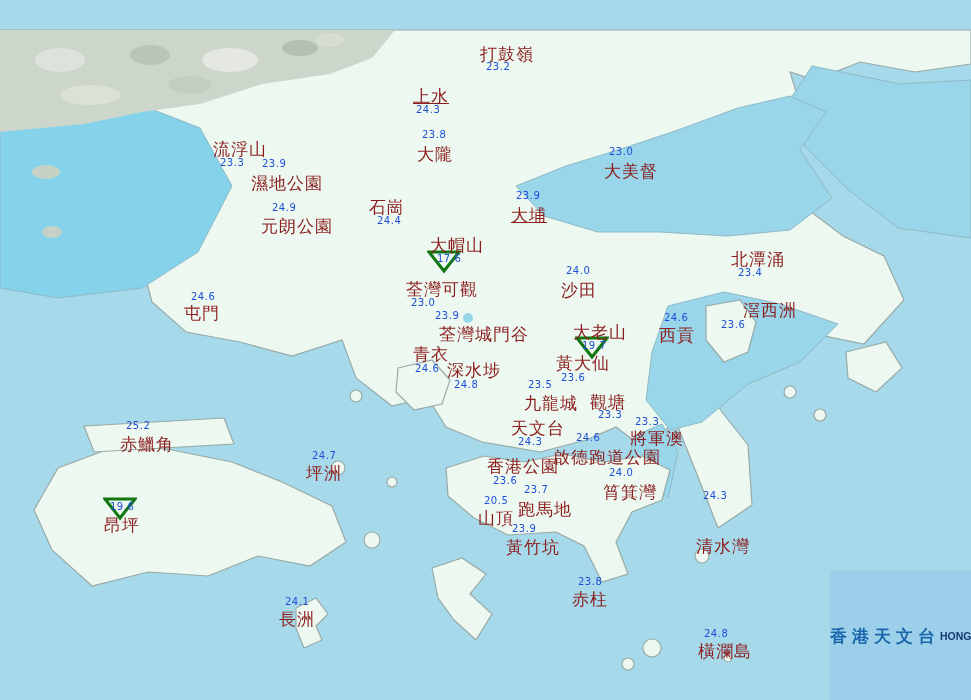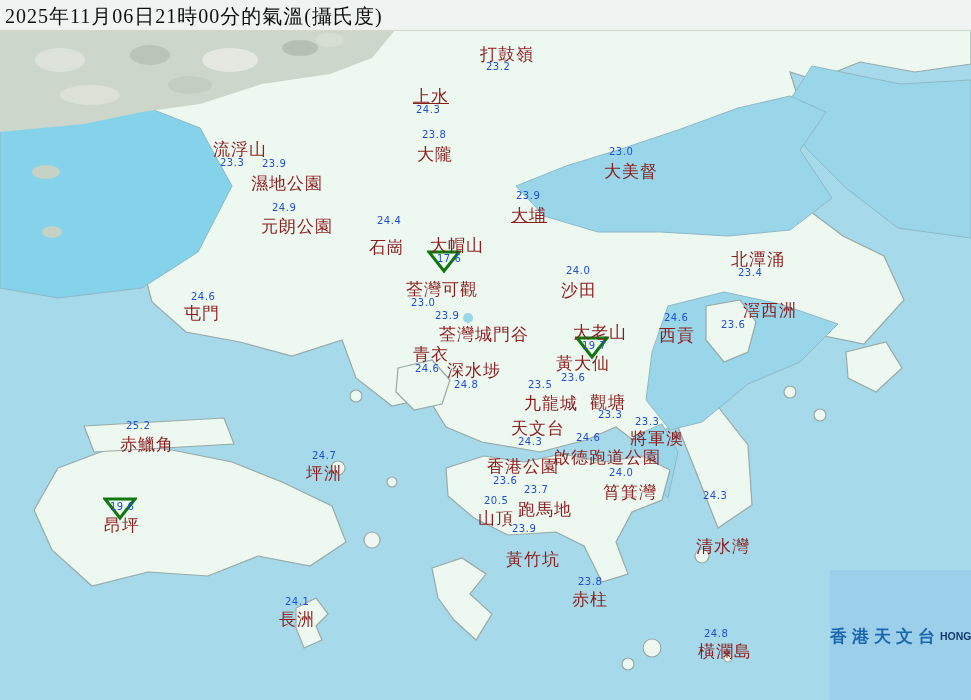--- a/index.html
+++ b/index.html
@@ -92,21 +92,21 @@
       <div class="station-name" style="left: 213px; top: 141px;">流浮山</div>
       <div class="station-value" style="left: 262px; top: 159px;">23.9</div>
       <div class="station-name" style="left: 251px; top: 175px;">濕地公園</div>
       <div class="station-value" style="left: 422px; top: 130px;">23.8</div>
       <div class="station-name" style="left: 417px; top: 146px;">大隴</div>
       <div class="station-value" style="left: 609px; top: 147px;">23.0</div>
       <div class="station-name" style="left: 604px; top: 163px;">大美督</div>
       <div class="station-value" style="left: 516px; top: 191px;">23.9</div>
       <div class="station-name" style="left: 511px; top: 207px; text-decoration: underline;">大埔</div>
       <div class="station-value" style="left: 377px; top: 216px;">24.4</div>
-      <div class="station-name" style="left: 369px; top: 199px; margin-top: 40px;">石崗</div>
+      <div class="station-name" style="left: 369px; top: 199px;">石崗</div>
       <div class="station-value" style="left: 272px; top: 203px;">24.9</div>
       <div class="station-name" style="left: 261px; top: 218px;">元朗公園</div>
       <svg width="34" height="24" class="arrow-svg" style="left: 427px; top: 250px;">
         <polygon points="2,2 32,2 17,21" fill="none" stroke="#117711" stroke-width="3"></polygon>
       </svg>
       <div class="station-value" style="left: 437px; top: 254px;">17.6</div>
       <div class="station-name" style="left: 430px; top: 237px;">大帽山</div>
       <div class="station-value" style="left: 411px; top: 298px;">23.0</div>
       <div class="station-name" style="left: 406px; top: 281px;">荃灣可觀</div>
       <div class="station-value" style="left: 435px; top: 311px;">23.9</div>
@@ -142,21 +142,21 @@
       <div class="station-name" style="left: 630px; top: 430px;">將軍澳</div>
       <div class="station-value" style="left: 576px; top: 433px;">24.6</div>
       <div class="station-name" style="left: 553px; top: 449px;">啟德跑道公園</div>
       <div class="station-value" style="left: 493px; top: 476px;">23.6</div>
       <div class="station-name" style="left: 487px; top: 458px;">香港公園</div>
       <div class="station-value" style="left: 524px; top: 485px;">23.7</div>
       <div class="station-name" style="left: 518px; top: 501px;">跑馬地</div>
       <div class="station-value" style="left: 484px; top: 496px;">20.5</div>
       <div class="station-name" style="left: 478px; top: 510px;">山頂</div>
       <div class="station-value" style="left: 512px; top: 524px;">23.9</div>
-      <div class="station-name" style="left: 506px; top: 539px; margin-top: 12px;">黃竹坑</div>
+      <div class="station-name" style="left: 506px; top: 539px;">黃竹坑</div>
       <div class="station-value" style="left: 609px; top: 468px;">24.0</div>
       <div class="station-name" style="left: 603px; top: 484px;">筲箕灣</div>
       <div class="station-value" style="left: 703px; top: 491px;">24.3</div>
       <div class="station-name" style="left: 696px; top: 506px; margin-top: 32px;">清水灣</div>
       <div class="station-value" style="left: 126px; top: 421px;">25.2</div>
       <div class="station-name" style="left: 120px; top: 436px;">赤鱲角</div>
       <div class="station-value" style="left: 312px; top: 451px;">24.7</div>
       <div class="station-name" style="left: 306px; top: 465px;">坪洲</div>
       <svg width="34" height="24" class="arrow-svg" style="left: 103px; top: 497px;">
         <polygon points="2,2 32,2 17,21" fill="none" stroke="#117711" stroke-width="3"></polygon>
@@ -164,23 +164,20 @@
       <div class="station-value" style="left: 110px; top: 502px;">19.6</div>
       <div class="station-name" style="left: 104px; top: 517px;">昂坪</div>
       <div class="station-value" style="left: 285px; top: 597px;">24.1</div>
       <div class="station-name" style="left: 279px; top: 611px;">長洲</div>
       <div class="station-value" style="left: 578px; top: 577px;">23.8</div>
       <div class="station-name" style="left: 572px; top: 591px; text-align: center;">赤柱</div>
       <div class="station-value" style="left: 704px; top: 629px;">24.8</div>
       <div class="station-name" style="left: 698px; top: 643px;">橫瀾島</div>
     </div>
 
-  <div class="titlebar">
-    <div class="t">2025年11月06日21時00分的氣溫(攝氏度)</div>
-  </div>
 
   <div class="logo">
     <svg class="mark" width="100" height="80" viewBox="0 0 100 80">
       <ellipse cx="50" cy="39" rx="46" ry="35" fill="#17579b"></ellipse>
       <rect x="2" y="37.5" width="96" height="2.6" fill="#9ccfe9"></rect>
       <rect x="48.6" y="2" width="2.6" height="74" fill="#9ccfe9"></rect>
       <path d="M64,8 C30,2 24,30 50,38 C76,46 70,74 36,69" fill="none" stroke="#ffffff" stroke-width="9" stroke-linecap="round"></path>
       <g fill="#ffffff" opacity="0.85">
         <circle cx="80" cy="12" r="1.4"></circle>
           <circle cx="86" cy="16" r="1.4"></circle>

